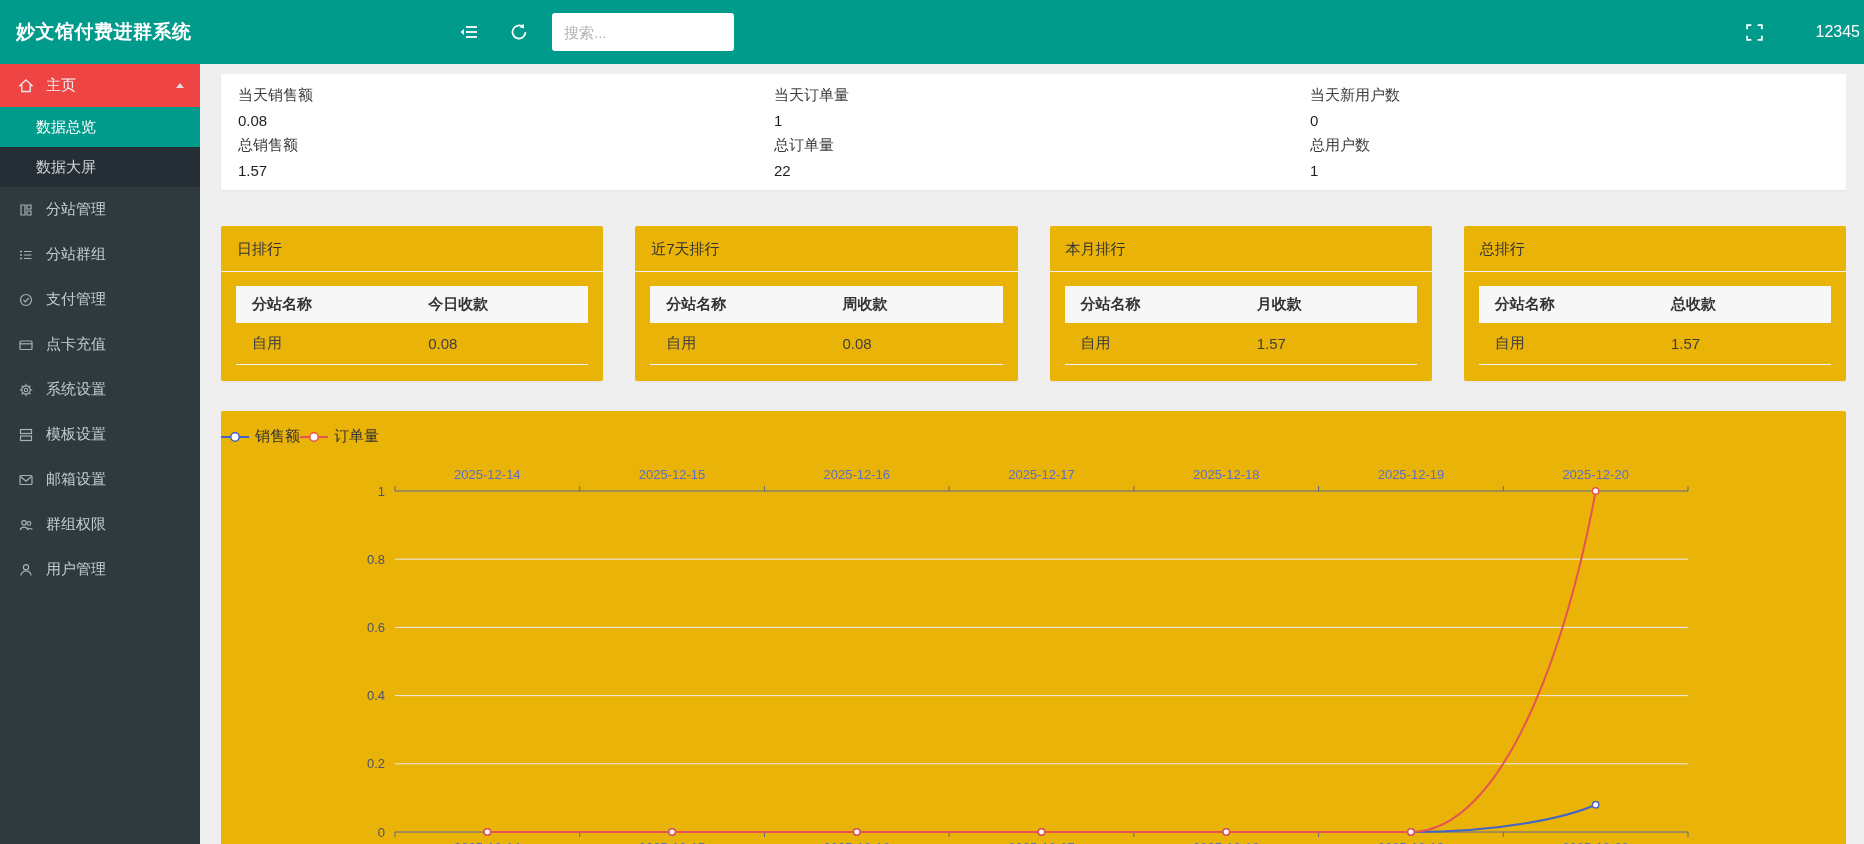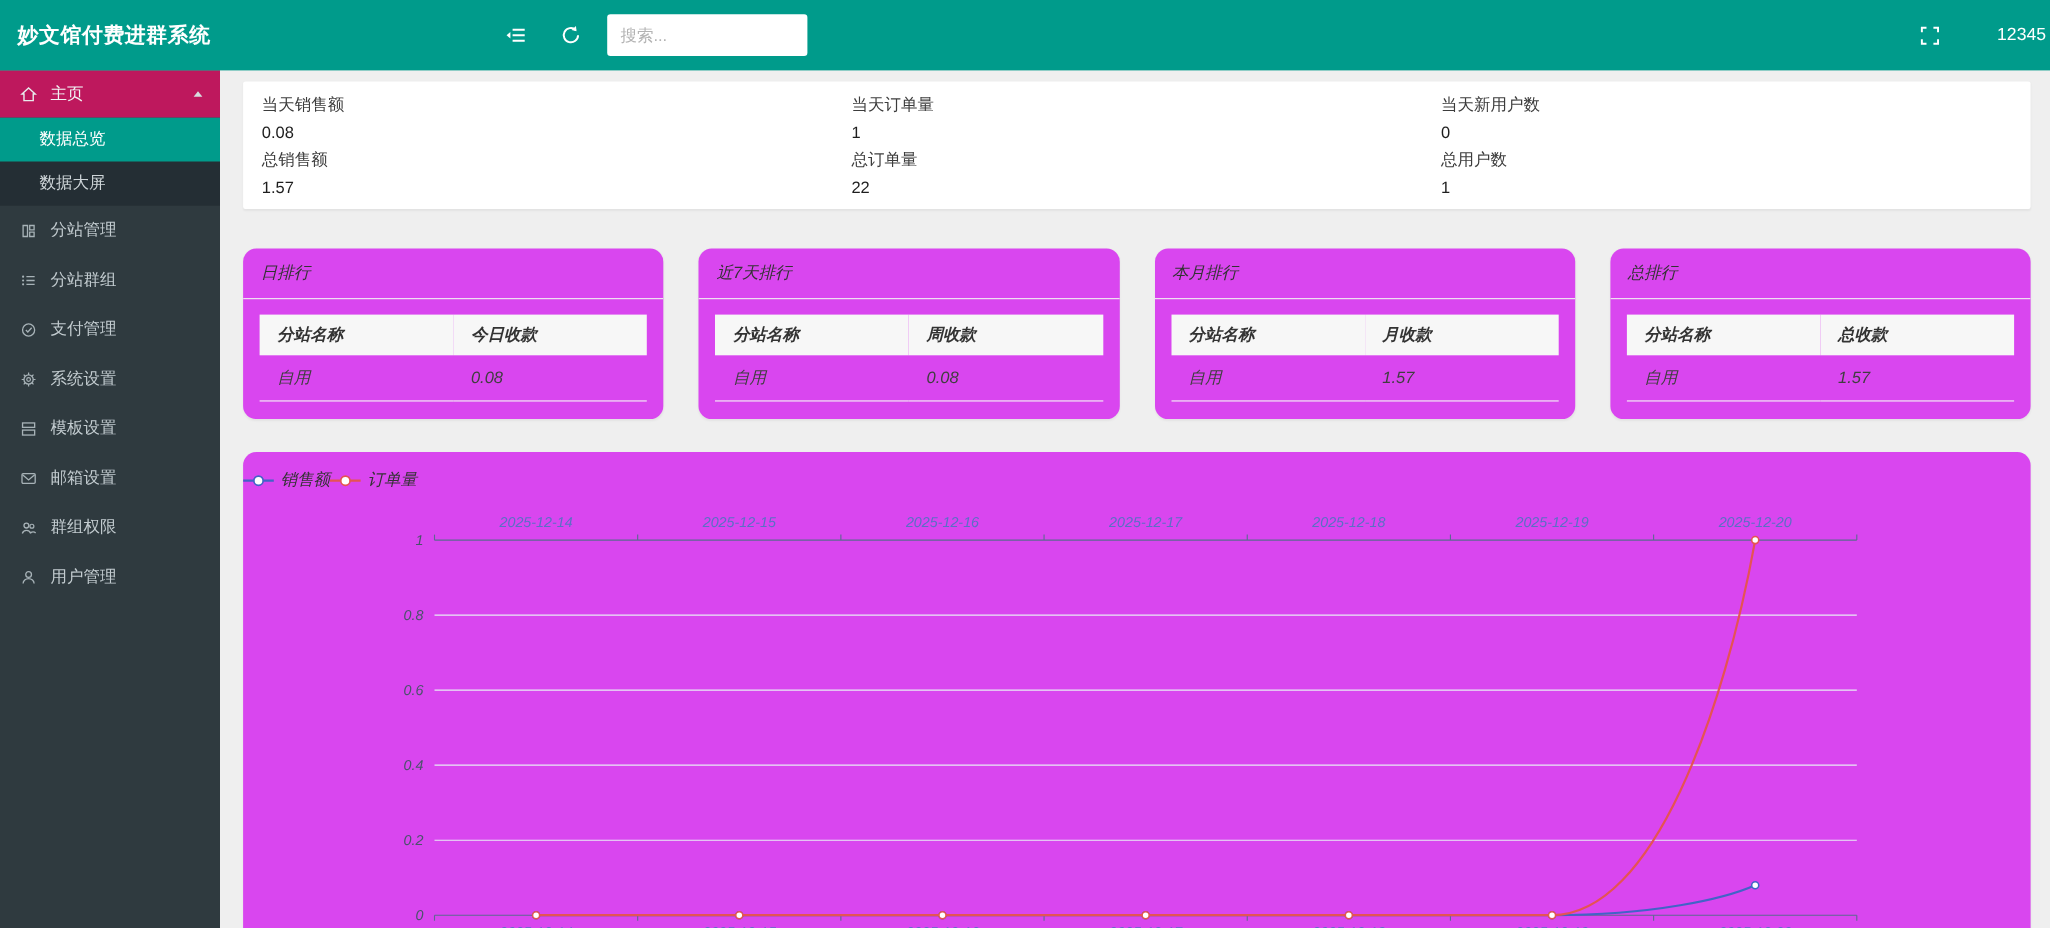--- a/index.html
+++ b/index.html
@@ -16,30 +16,30 @@
   .collapse{margin-left:252px;}
   .refresh{margin-left:16px;}
   .search-box{margin-left:16px;display:flex;align-items:center;}
   .search-box input{width:182px;height:38px;border:none;border-radius:3px;padding:0 12px;font-size:15px;outline:none;color:#333;background:#fff;}
   .search-box input::placeholder{color:#b3b3b3;}
   .header-right{margin-left:auto;display:flex;align-items:center;}
   .user-id{font-size:16px;margin-left:44px;padding-right:4px;cursor:pointer;}
   
   .sidebar{position:absolute;top:64px;left:0;bottom:0;width:200px;background:#2f3a3f;color:#c3ccd0;font-size:15px;}
   .side-item{height:45px;display:flex;align-items:center;padding-left:18px;gap:10px;cursor:pointer;}
-  .side-item.parent{background:#be185d;color:#f1f3f3;height:43px;}
+  .side-item.parent{background:#ef4444;color:#f1f3f3;height:43px;}
   .sicon{width:18px;height:16px;display:flex;align-items:center;color:#a7b2b7;flex:0 0 18px;}
   .parent .sicon{color:#e8ebec;}
   .chev{margin-left:auto;margin-right:16px;width:0;height:0;border-left:4px solid transparent;border-right:4px solid transparent;border-bottom:5px solid #d7dcde;}
   .sub-item{height:40px;line-height:40px;padding-left:36px;cursor:pointer;color:#ced5d8;}
   .sub-item.active{background:#009b8b;color:#fff;}
   .sub-item.dark{background:#242e34;}
   
   .main{position:absolute;left:200px;top:64px;right:0;bottom:0;padding:10px 18px 0 21px;overflow:hidden;}
-  .card{background:#d946ef;border-radius:12px;box-shadow:0 1px 2px rgba(0,0,0,.05);font-style:italic;}
+  .card{background:#eab308;border-radius:2px;box-shadow:0 1px 2px rgba(0,0,0,.05);}
   .stats-card{background:#fff;border-radius:2px;box-shadow:0 1px 2px rgba(0,0,0,.05);height:116px;padding:12px 0 0 17px;display:grid;grid-template-columns:1fr 1fr 1fr;grid-auto-rows:50px;}
   .stat-label{font-size:15px;color:#3c3c3c;}
   .stat-value{font-size:15px;color:#1e1e1e;margin-top:7px;}
   .rank-row{display:flex;gap:32px;margin-top:36px;}
   .rank-card{flex:1;height:155px;overflow:hidden;}
   .card-title{height:46px;line-height:46px;padding-left:16px;font-size:15px;color:#333;border-bottom:1px solid #f1f1f1;}
   .rank-body{padding:14px 15px 0;}
   table{width:100%;border-collapse:collapse;font-size:15px;}
   th{background:#f7f7f7;text-align:left;padding:9px 16px;color:#333;font-weight:bold;}
   th:first-child{width:50%;}
@@ -124,20 +124,29 @@
   <div class="side-item">
     <span class="sicon">
       <svg width="16" height="16" viewBox="0 0 16 16">
           <circle cx="8" cy="8" r="5.5" fill="none" stroke="currentColor" stroke-width="1.2"></circle>
           <path d="M5.5 8 l1.8 1.8 L10.8 6" fill="none" stroke="currentColor" stroke-width="1.2"></path>
         </svg>
     </span>
     <span>支付管理</span>
   </div>
 
+  <div class="side-item">
+    <span class="sicon">
+      <svg width="16" height="16" viewBox="0 0 16 16">
+          <rect x="2" y="4" width="12" height="8.5" rx="1" fill="none" stroke="currentColor" stroke-width="1.2"></rect>
+          <path d="M2 6.8h12" stroke="currentColor" stroke-width="1.2"></path>
+        </svg>
+    </span>
+    <span>点卡充值</span>
+  </div>
 
   <div class="side-item">
     <span class="sicon">
       <svg width="16" height="16" viewBox="0 0 16 16">
           <circle cx="8" cy="8" r="4.2" fill="none" stroke="currentColor" stroke-width="1.2"></circle>
           <circle cx="8" cy="8" r="1.7" fill="none" stroke="currentColor" stroke-width="1.1"></circle>
           <path d="M12.2 8 H14.3 M1.7 8 H3.8 M8 12.2 V14.3 M8 1.7 V3.8 M10.97 10.97 L12.45 12.45 M5.03 5.03 L3.55 3.55 M10.97 5.03 L12.45 3.55 M5.03 10.97 L3.55 12.45" stroke="currentColor" stroke-width="1.1"></path>
         </svg>
     </span>
     <span>系统设置</span>

